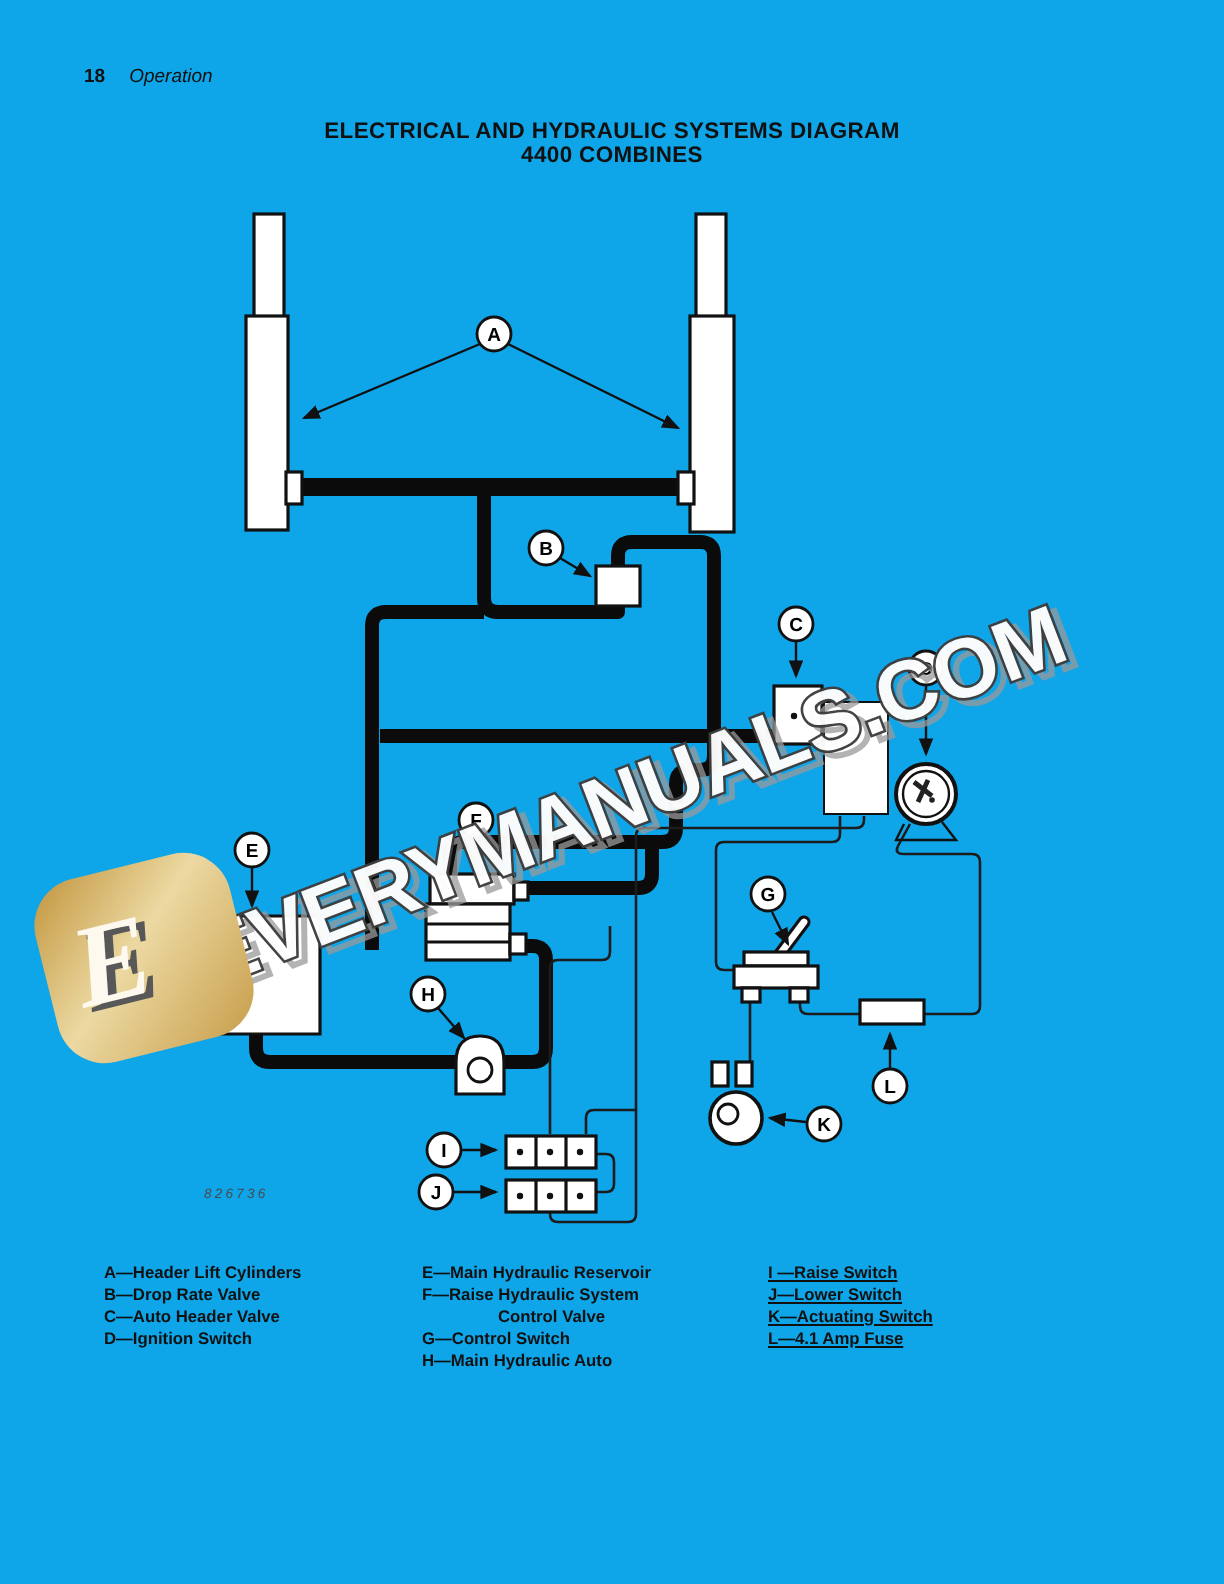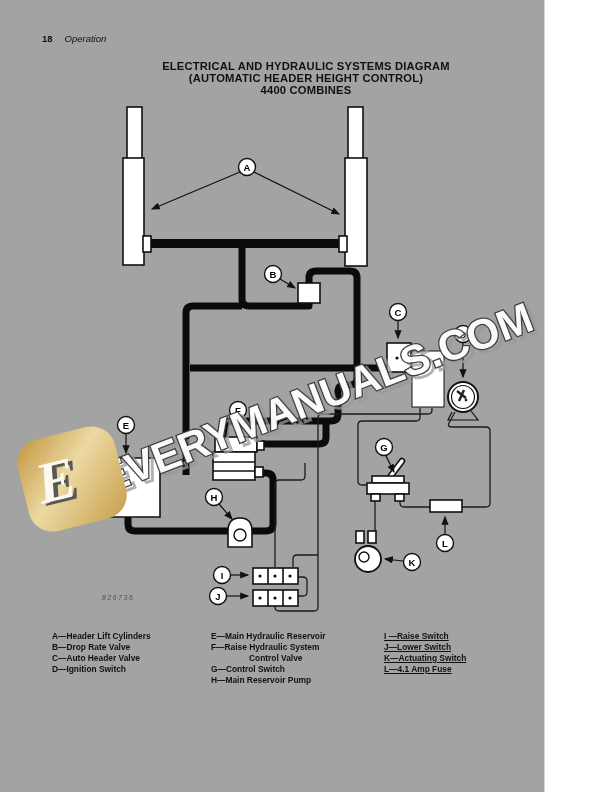--- a/index.html
+++ b/index.html
@@ -1,17 +1,17 @@
 <!DOCTYPE html>
 <html><head>
 <meta charset="utf-8">
 <style>
   html,body{margin:0;padding:0;}
   .page{
-    width:544px;height:792px;position:relative;background:#a3a3a3;
+    width:612px;height:792px;position:relative;background:#0ea5e9;
     font-family:"Liberation Sans",sans-serif;color:#111;overflow:hidden;
     outline:1px solid #d8d8d8;
   }
   .runhead{position:absolute;left:42px;top:33px;font-size:9.5px;}
   .runhead .num{font-weight:bold;margin-right:12px;}
   .runhead .sec{font-style:italic;}
   .titleblock{position:absolute;left:0;top:60px;width:612px;text-align:center;
     font-weight:bold;font-size:11.2px;line-height:12px;letter-spacing:.2px;}
   .fignum{position:absolute;left:102px;top:594px;font-size:6.8px;font-style:italic;
     color:#4a4a4a;letter-spacing:1.6px;}
@@ -25,21 +25,20 @@
 <body>
 
 <div class="page">
 
   <div class="runhead">
     <span class="num">18</span><span class="sec">Operation</span>
   </div>
 
   <div class="titleblock">
     <div>ELECTRICAL AND HYDRAULIC SYSTEMS DIAGRAM</div>
-    <div>(AUTOMATIC HEADER HEIGHT CONTROL)</div>
     <div>4400 COMBINES</div>
   </div>
 
   <svg width="612" height="792" viewBox="0 0 612 792">
     <defs>
       <marker id="ah" markerWidth="9" markerHeight="8" refX="6.5" refY="3" orient="auto">
         <path d="M0,0 L7.5,3 L0,6 Z" fill="#111"></path>
       </marker>
       <linearGradient id="goldgrad" x1="0" y1="0" x2="1" y2="1">
         <stop offset="0" stop-color="#c1953d"></stop>
@@ -222,21 +221,21 @@
     <div>A—Header Lift Cylinders</div>
     <div>B—Drop Rate Valve</div>
     <div>C—Auto Header Valve</div>
     <div>D—Ignition Switch</div>
   </div>
   <div class="legend c2">
     <div>E—Main Hydraulic Reservoir</div>
     <div>F—Raise Hydraulic System</div>
     <div class="indent">Control Valve</div>
     <div>G—Control Switch</div>
-    <div>H—Main Reservoir Pump</div>
+    <div>H—Main Hydraulic Auto</div>
   </div>
   <div class="legend c3">
     <div>I —Raise Switch</div>
     <div>J—Lower Switch</div>
     <div>K—Actuating Switch</div>
     <div>L—4.1 Amp Fuse</div>
   </div>
 
 </div>
 

